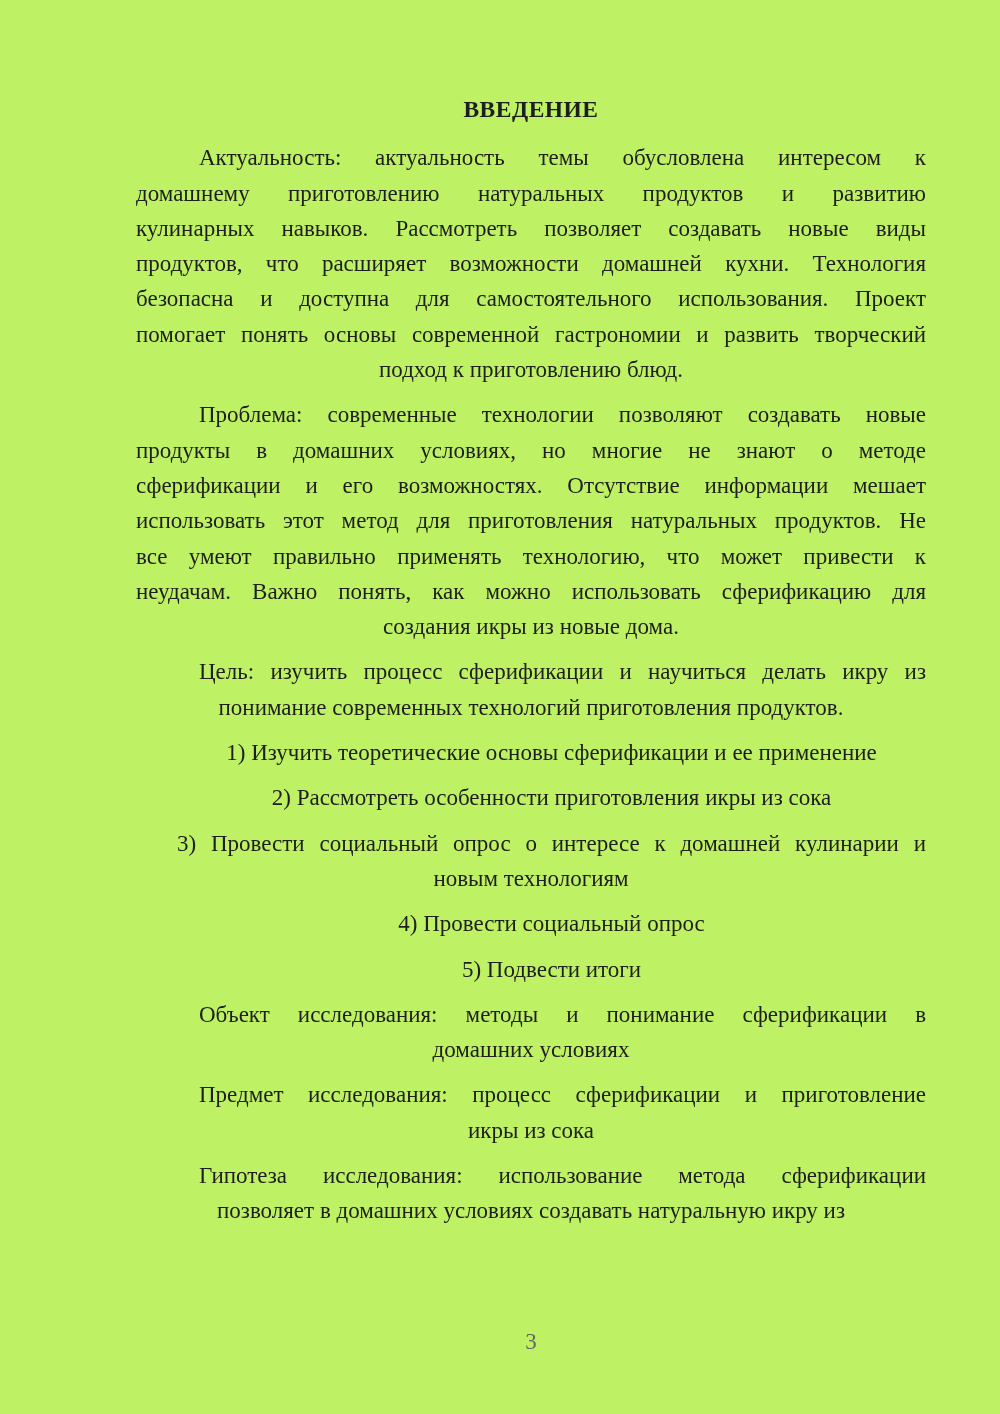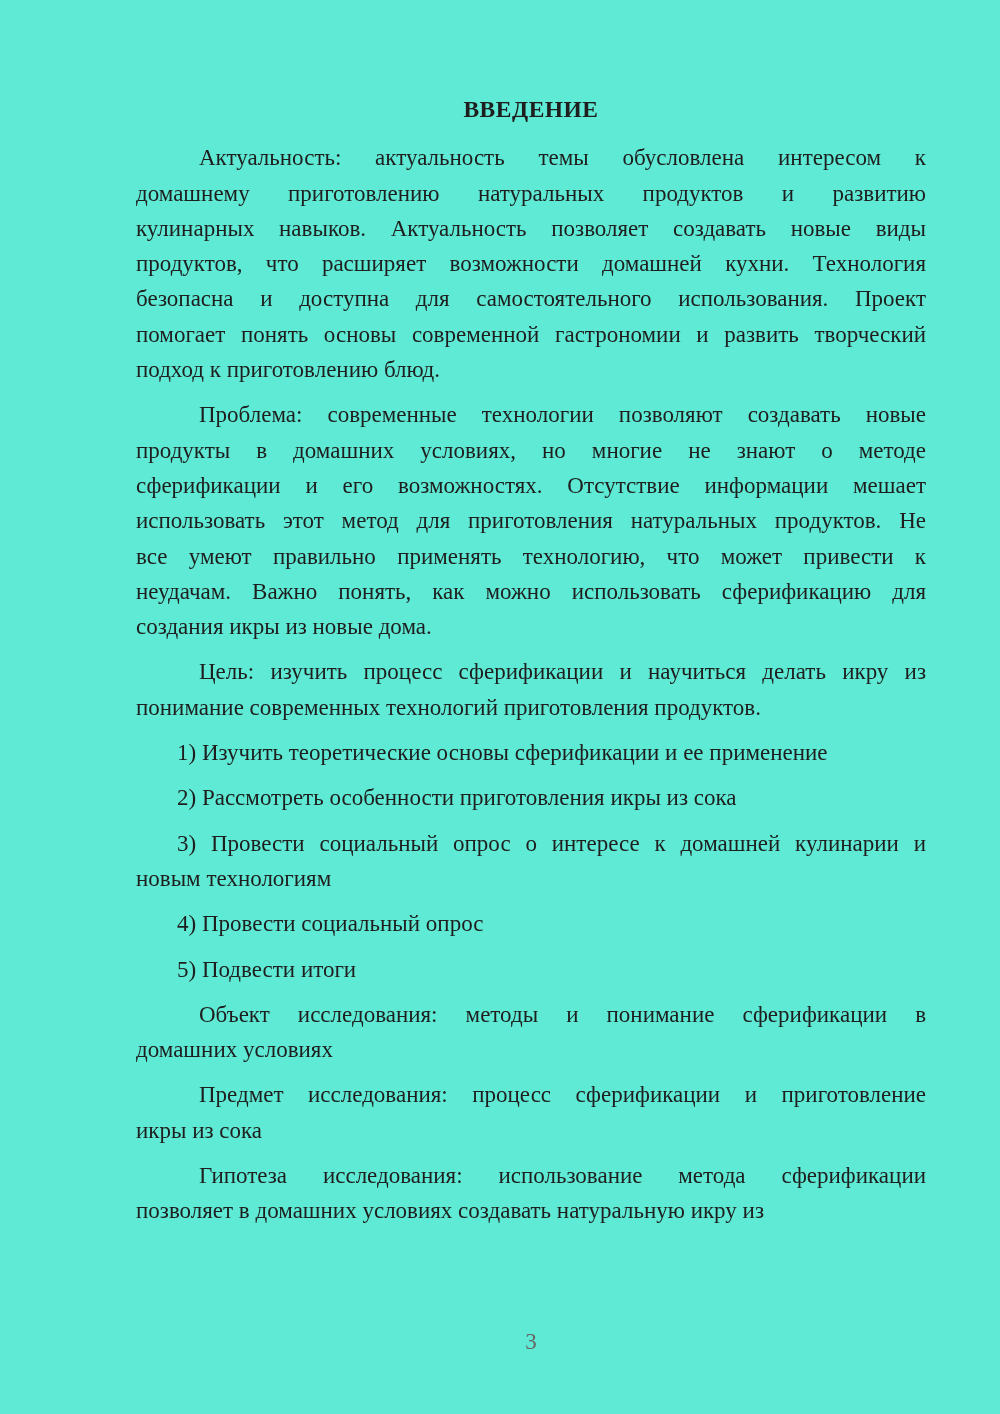--- a/index.html
+++ b/index.html
@@ -4,21 +4,21 @@
 <style>
   html, body {
     margin: 0;
     padding: 0;
     background: #ffffff;
   }
   .page {
     position: relative;
     width: 1000px;
     height: 1414px;
-    background: #5eead4;
+    background: #bef264;
     overflow: hidden;
     font-family: "Liberation Serif", "DejaVu Serif", serif;
     color: #1e1e1e;
   }
   .column {
     position: absolute;
     left: 136px;
     top: 92px;
     width: 790px;
   }
@@ -38,21 +38,21 @@
   .line {
     line-height: 35.3px;
     white-space: normal;
   }
   
   .line.just {
     text-align: justify;
     text-align-last: justify;
   }
   .line.last {
-    text-align: left;
+    text-align: center;
   }
   
   .para.indent .line:first-child { text-indent: 63px; }
   .para.list   .line:first-child { text-indent: 41px; }
   .page-number {
     position: absolute;
     left: 136px;
     top: 1324px;
     width: 790px;
     text-align: center;
@@ -64,21 +64,21 @@
 </head>
 <body>
 
 <div class="page">
   <div class="column">
     <h1 class="doc-title">ВВЕДЕНИЕ</h1>
     <div id="doc-body">
         <div class="para indent">
           <div class="line just">Актуальность: актуальность темы обусловлена интересом к</div>
           <div class="line just">домашнему приготовлению натуральных продуктов и развитию</div>
-          <div class="line just">кулинарных навыков. Актуальность позволяет создавать новые виды</div>
+          <div class="line just">кулинарных навыков. Рассмотреть позволяет создавать новые виды</div>
           <div class="line just">продуктов, что расширяет возможности домашней кухни. Технология</div>
           <div class="line just">безопасна и доступна для самостоятельного использования. Проект</div>
           <div class="line just">помогает понять основы современной гастрономии и развить творческий</div>
           <div class="line last">подход к приготовлению блюд.</div>
         </div>
         <div class="para indent">
           <div class="line just">Проблема: современные технологии позволяют создавать новые</div>
           <div class="line just">продукты в домашних условиях, но многие не знают о методе</div>
           <div class="line just">сферификации и его возможностях. Отсутствие информации мешает</div>
           <div class="line just">использовать этот метод для приготовления натуральных продуктов. Не</div>

